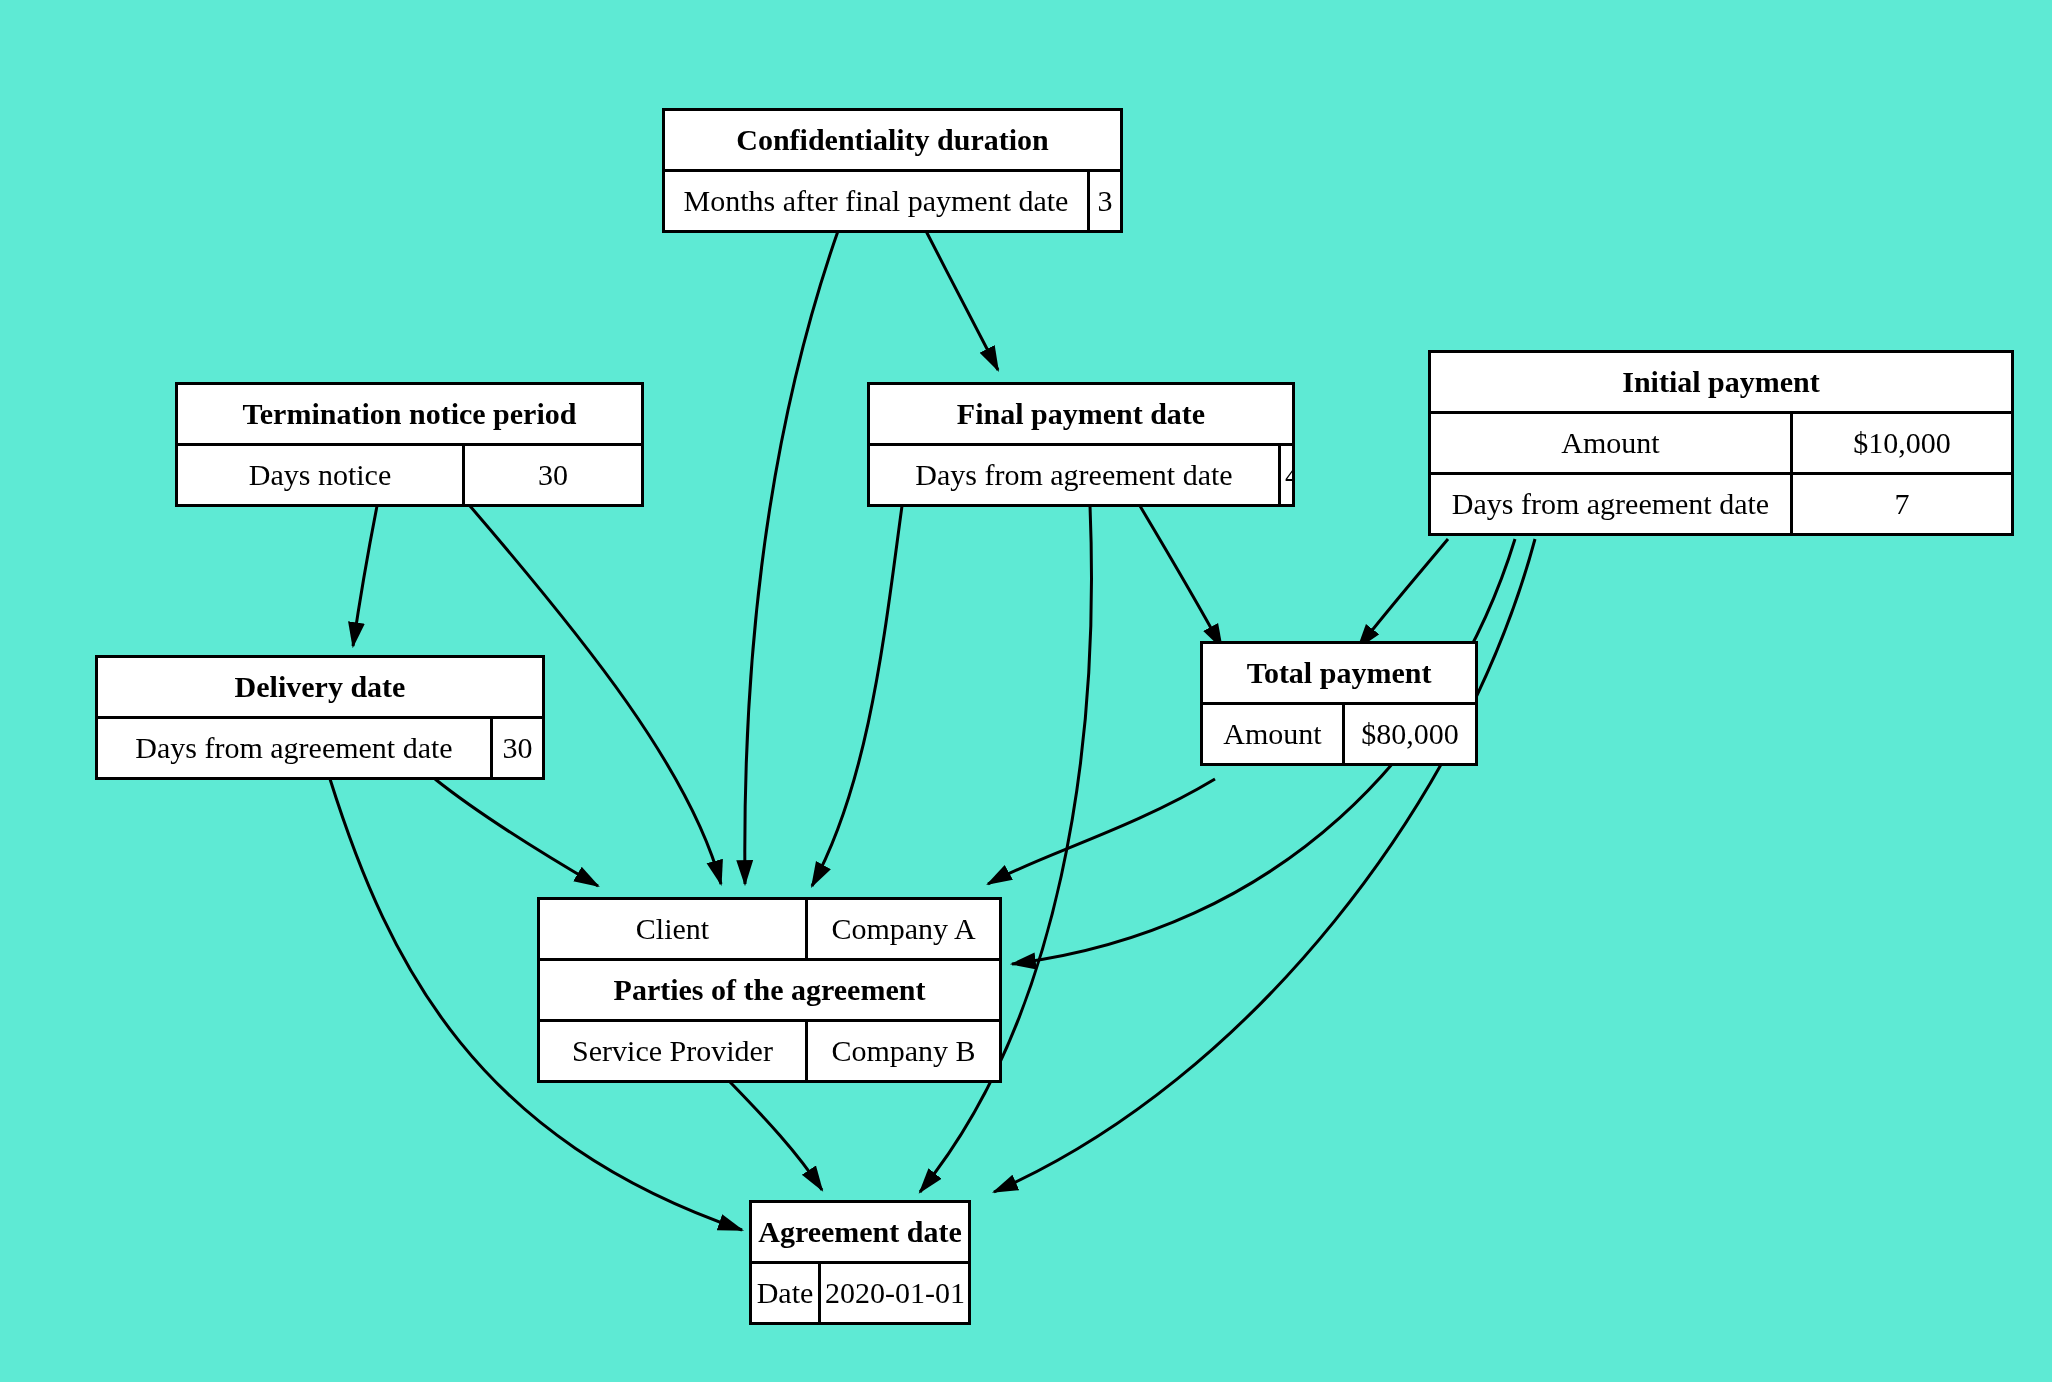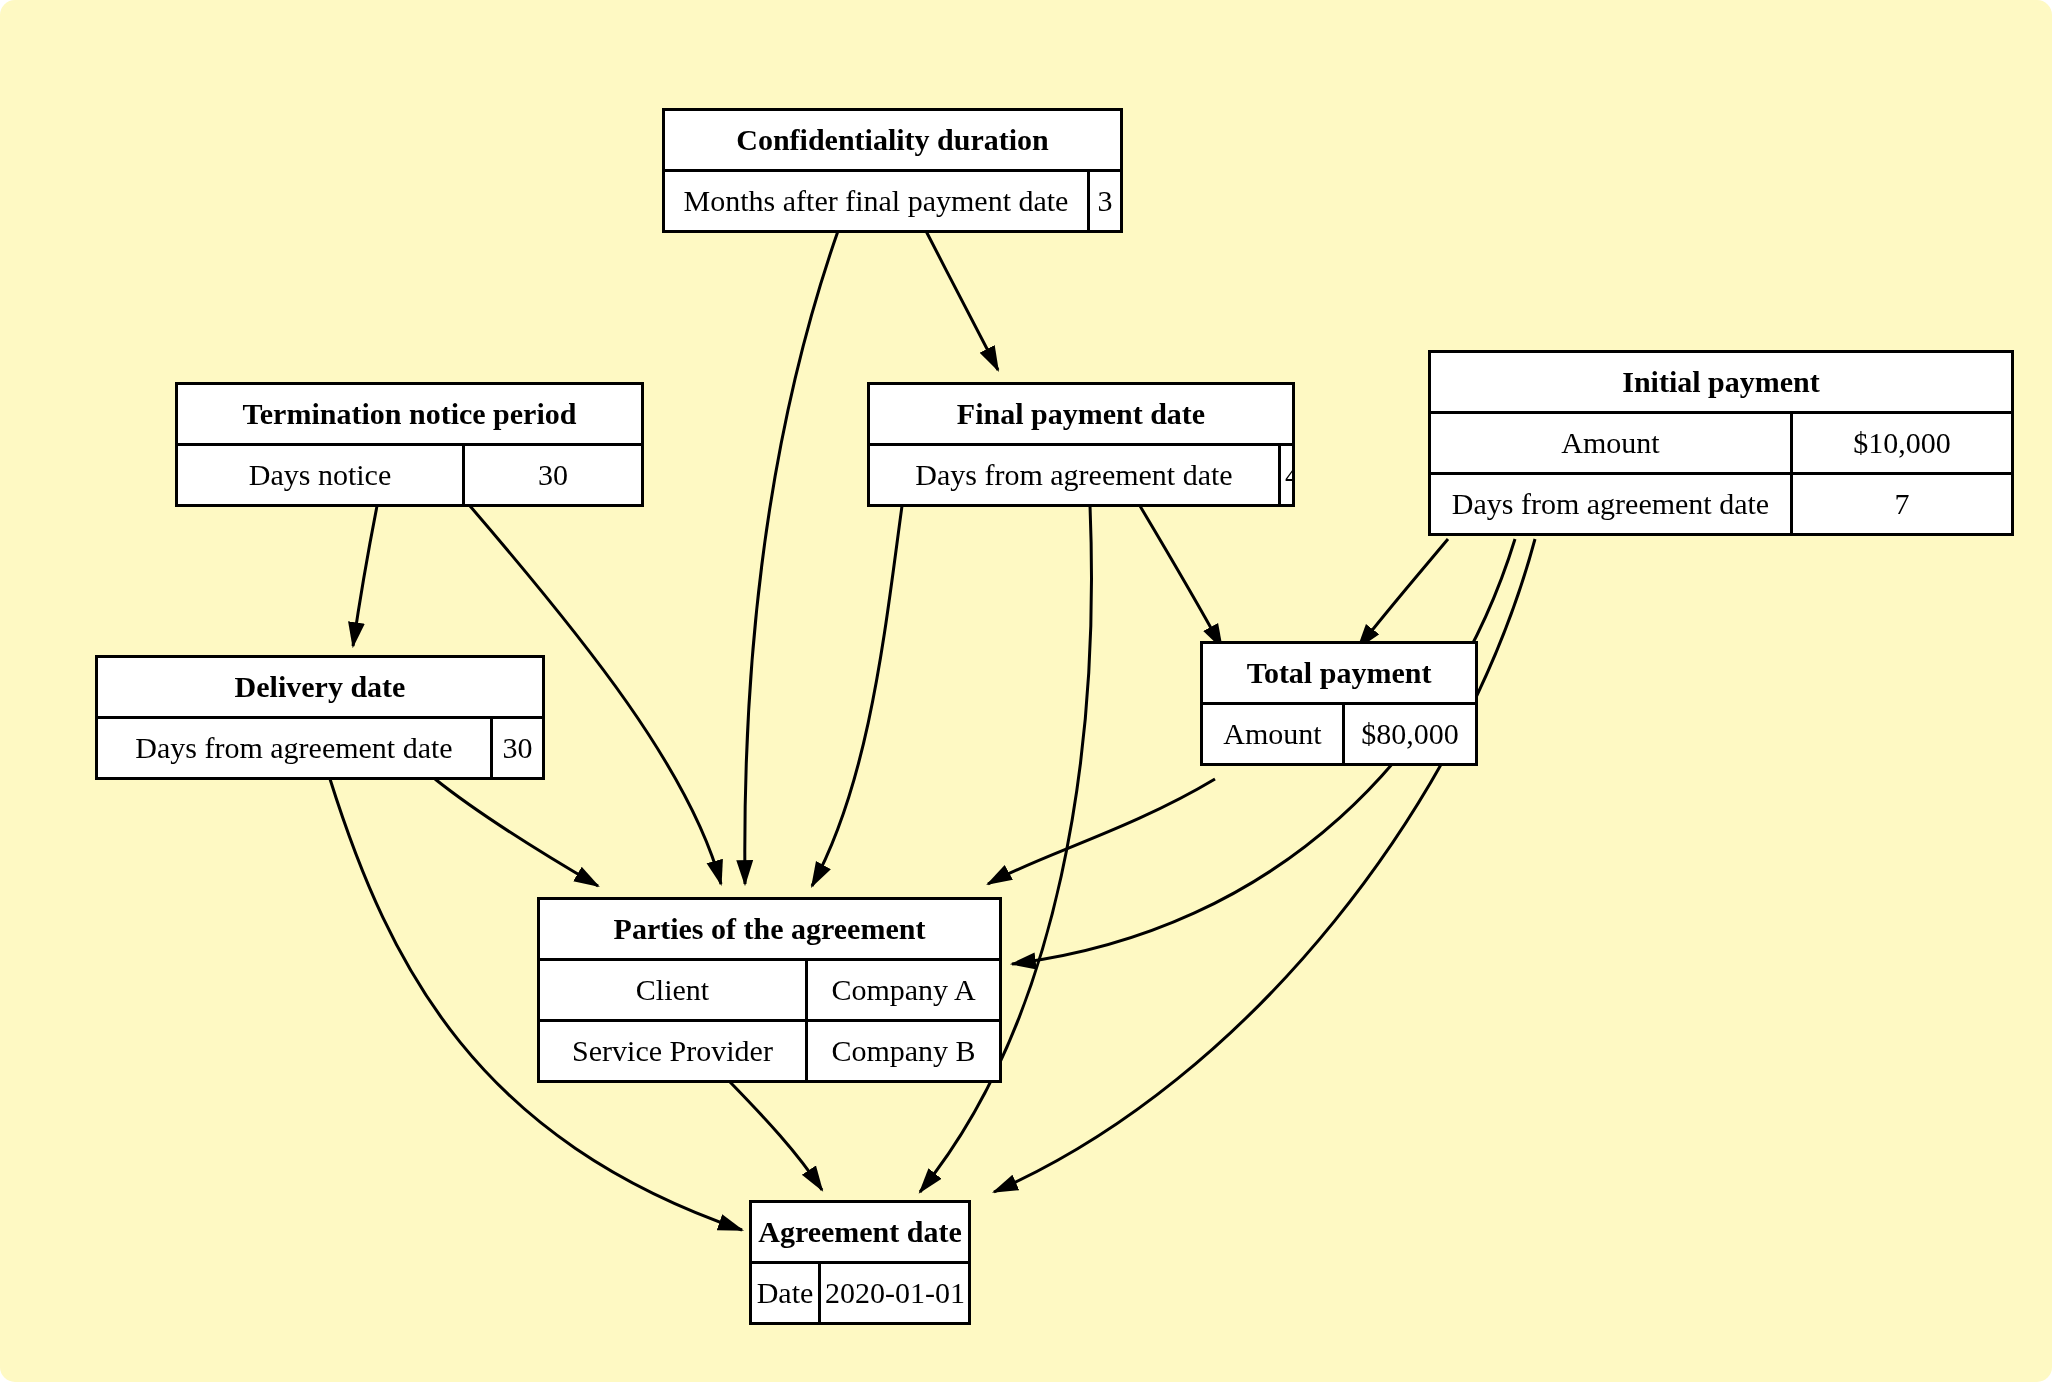--- a/index.html
+++ b/index.html
@@ -4,24 +4,23 @@
 <style>
   html, body {
     margin: 0;
     padding: 0;
     background: #ffffff;
   }
   .canvas {
     position: relative;
     width: 2052px;
     height: 1382px;
-    background: #fef9c3;
+    background: #5eead4;
     overflow: hidden;
     font-family: "Liberation Serif", serif;
-    border-radius: 15px;
   }
   .edges {
     position: absolute;
     left: 0;
     top: 0;
     width: 2052px;
     height: 1382px;
   }
   .edges path {
     fill: none;
@@ -181,27 +180,27 @@
     </tbody>
   </table>
 
   <table class="node" style="left:537px; top:897px; width:465px;">
     <colgroup>
         <col style="width:268px">
         <col>
       </colgroup>
     <tbody>
       <tr>
-          <th colspan="2">Parties of the agreement</th>
-        </tr>
-      <tr>
         <td>Client</td>
         <td>Company A</td>
       </tr>
       <tr>
+          <th colspan="2">Parties of the agreement</th>
+        </tr>
+      <tr>
         <td>Service Provider</td>
         <td>Company B</td>
       </tr>
     </tbody>
   </table>
 
   <table class="node" style="left:749px; top:1200px; width:222px;">
     <colgroup>
         <col style="width:69px">
         <col>

